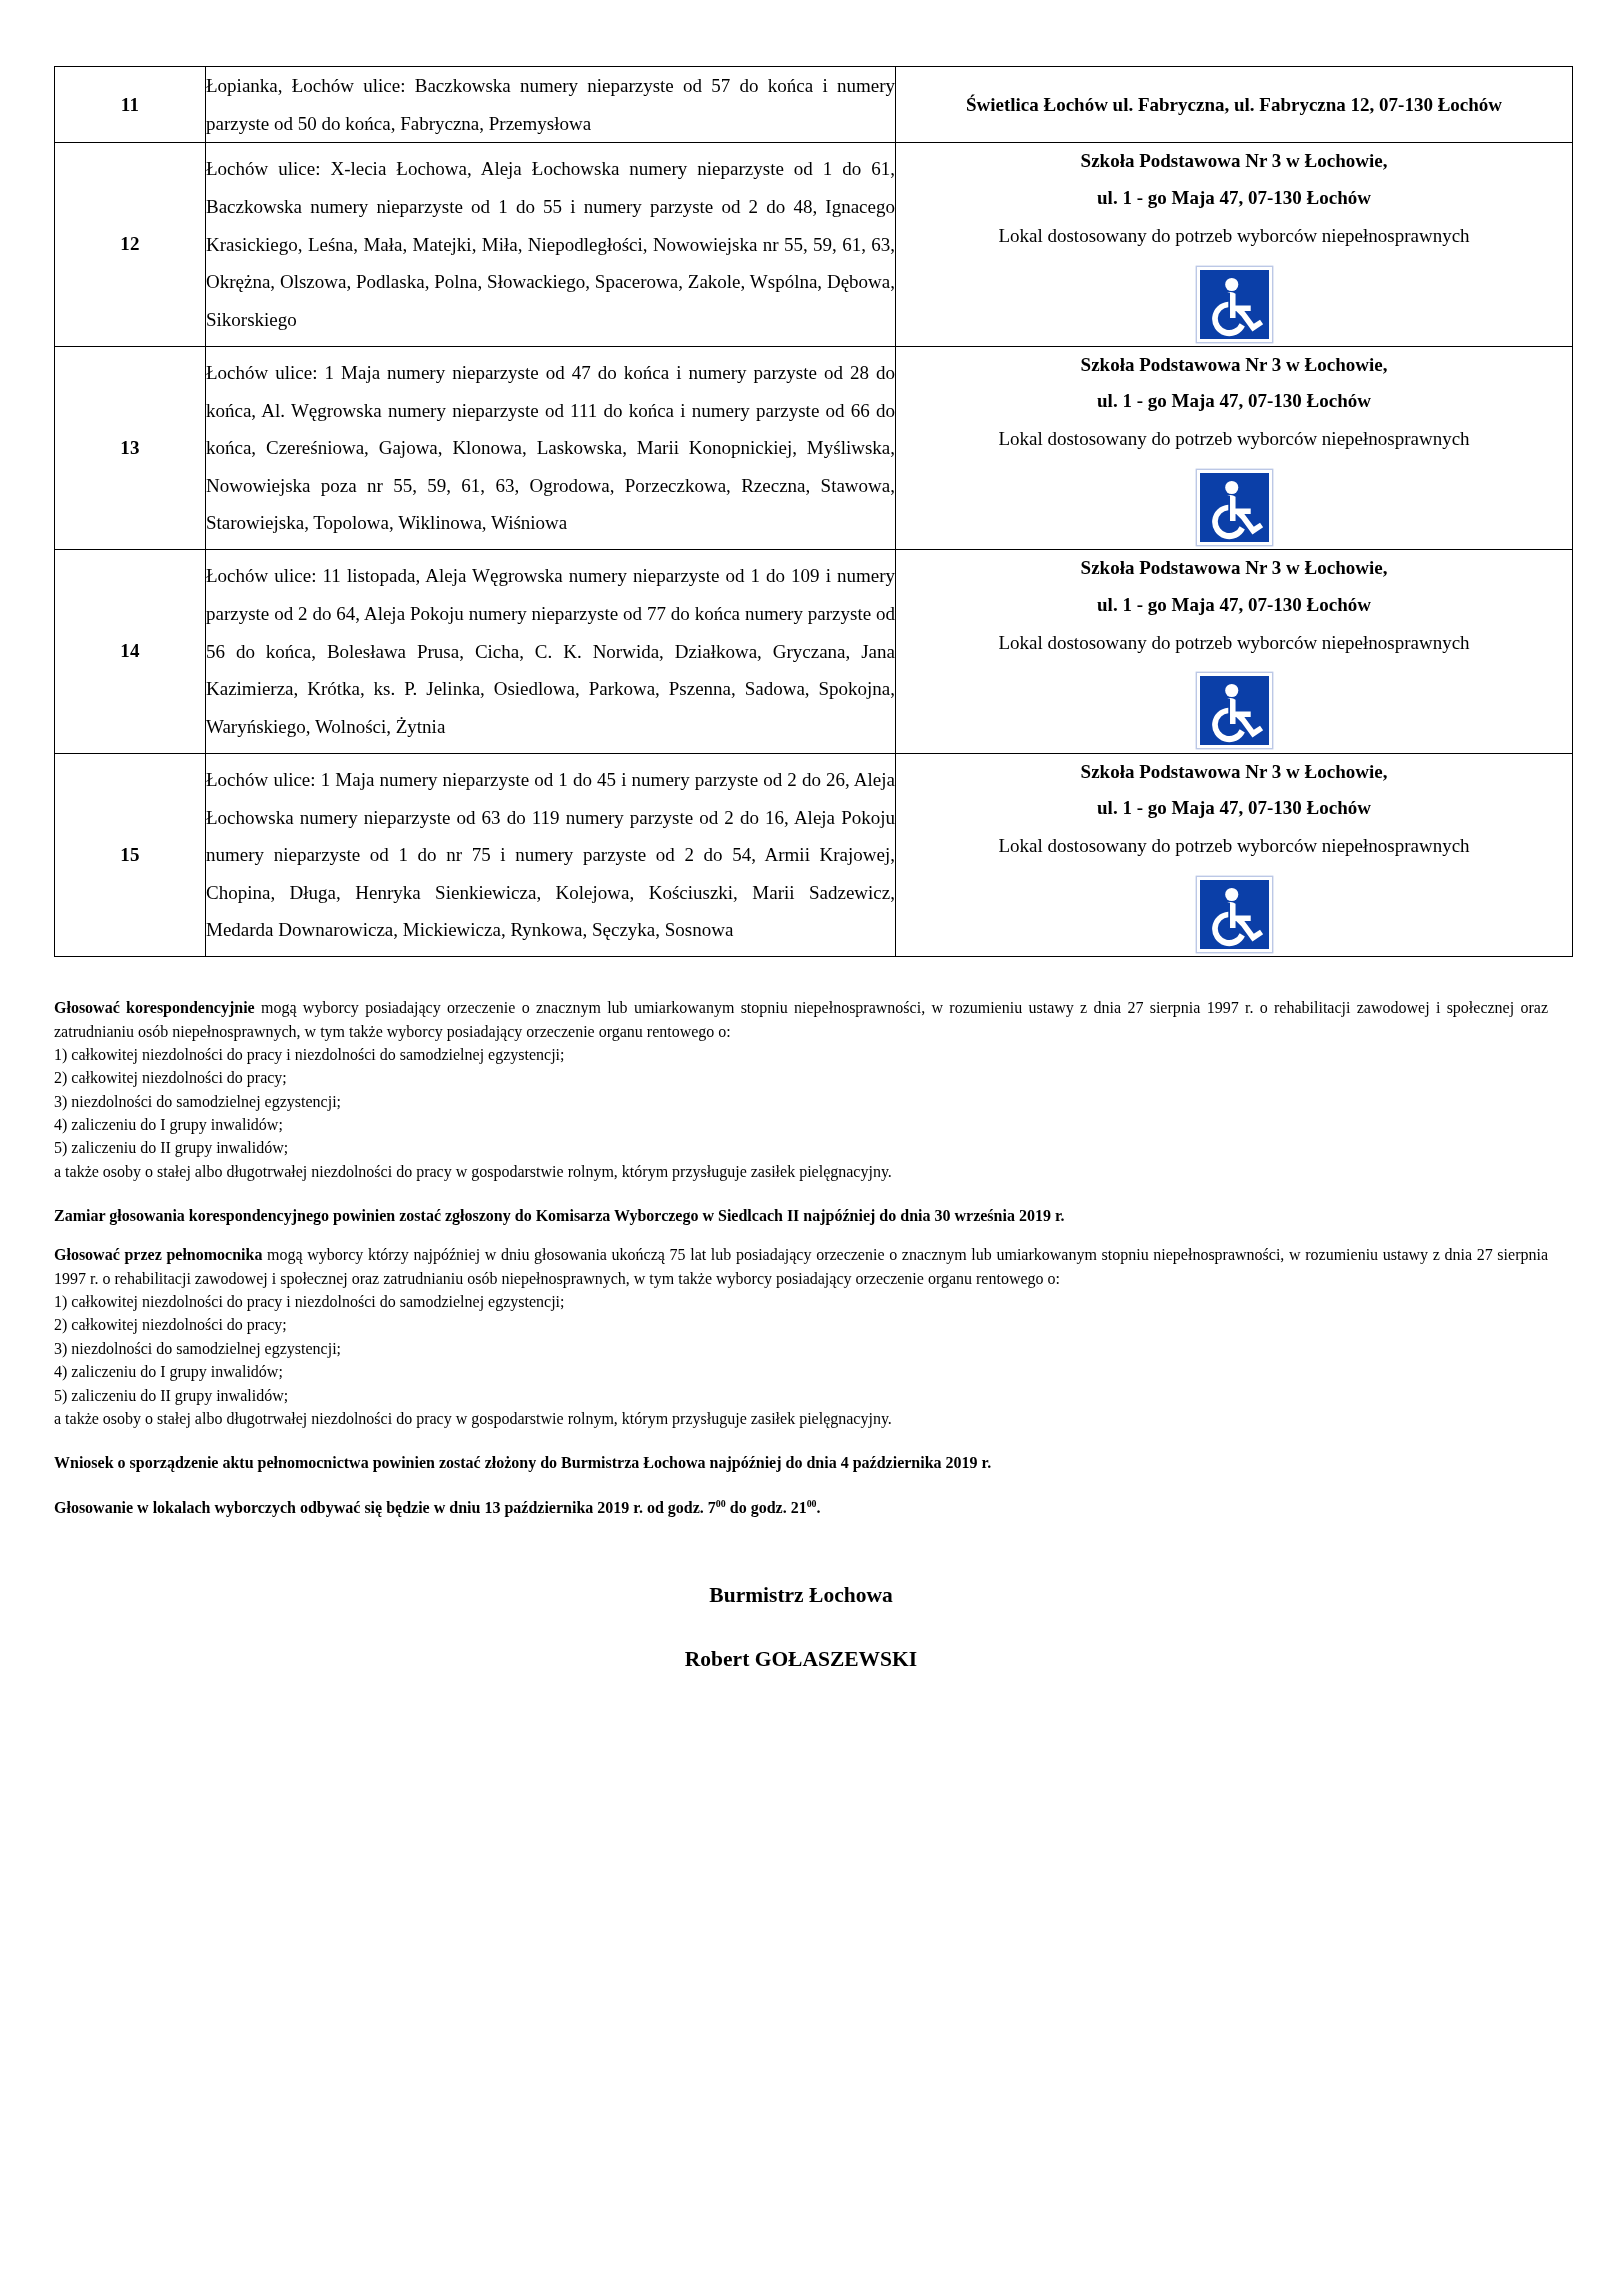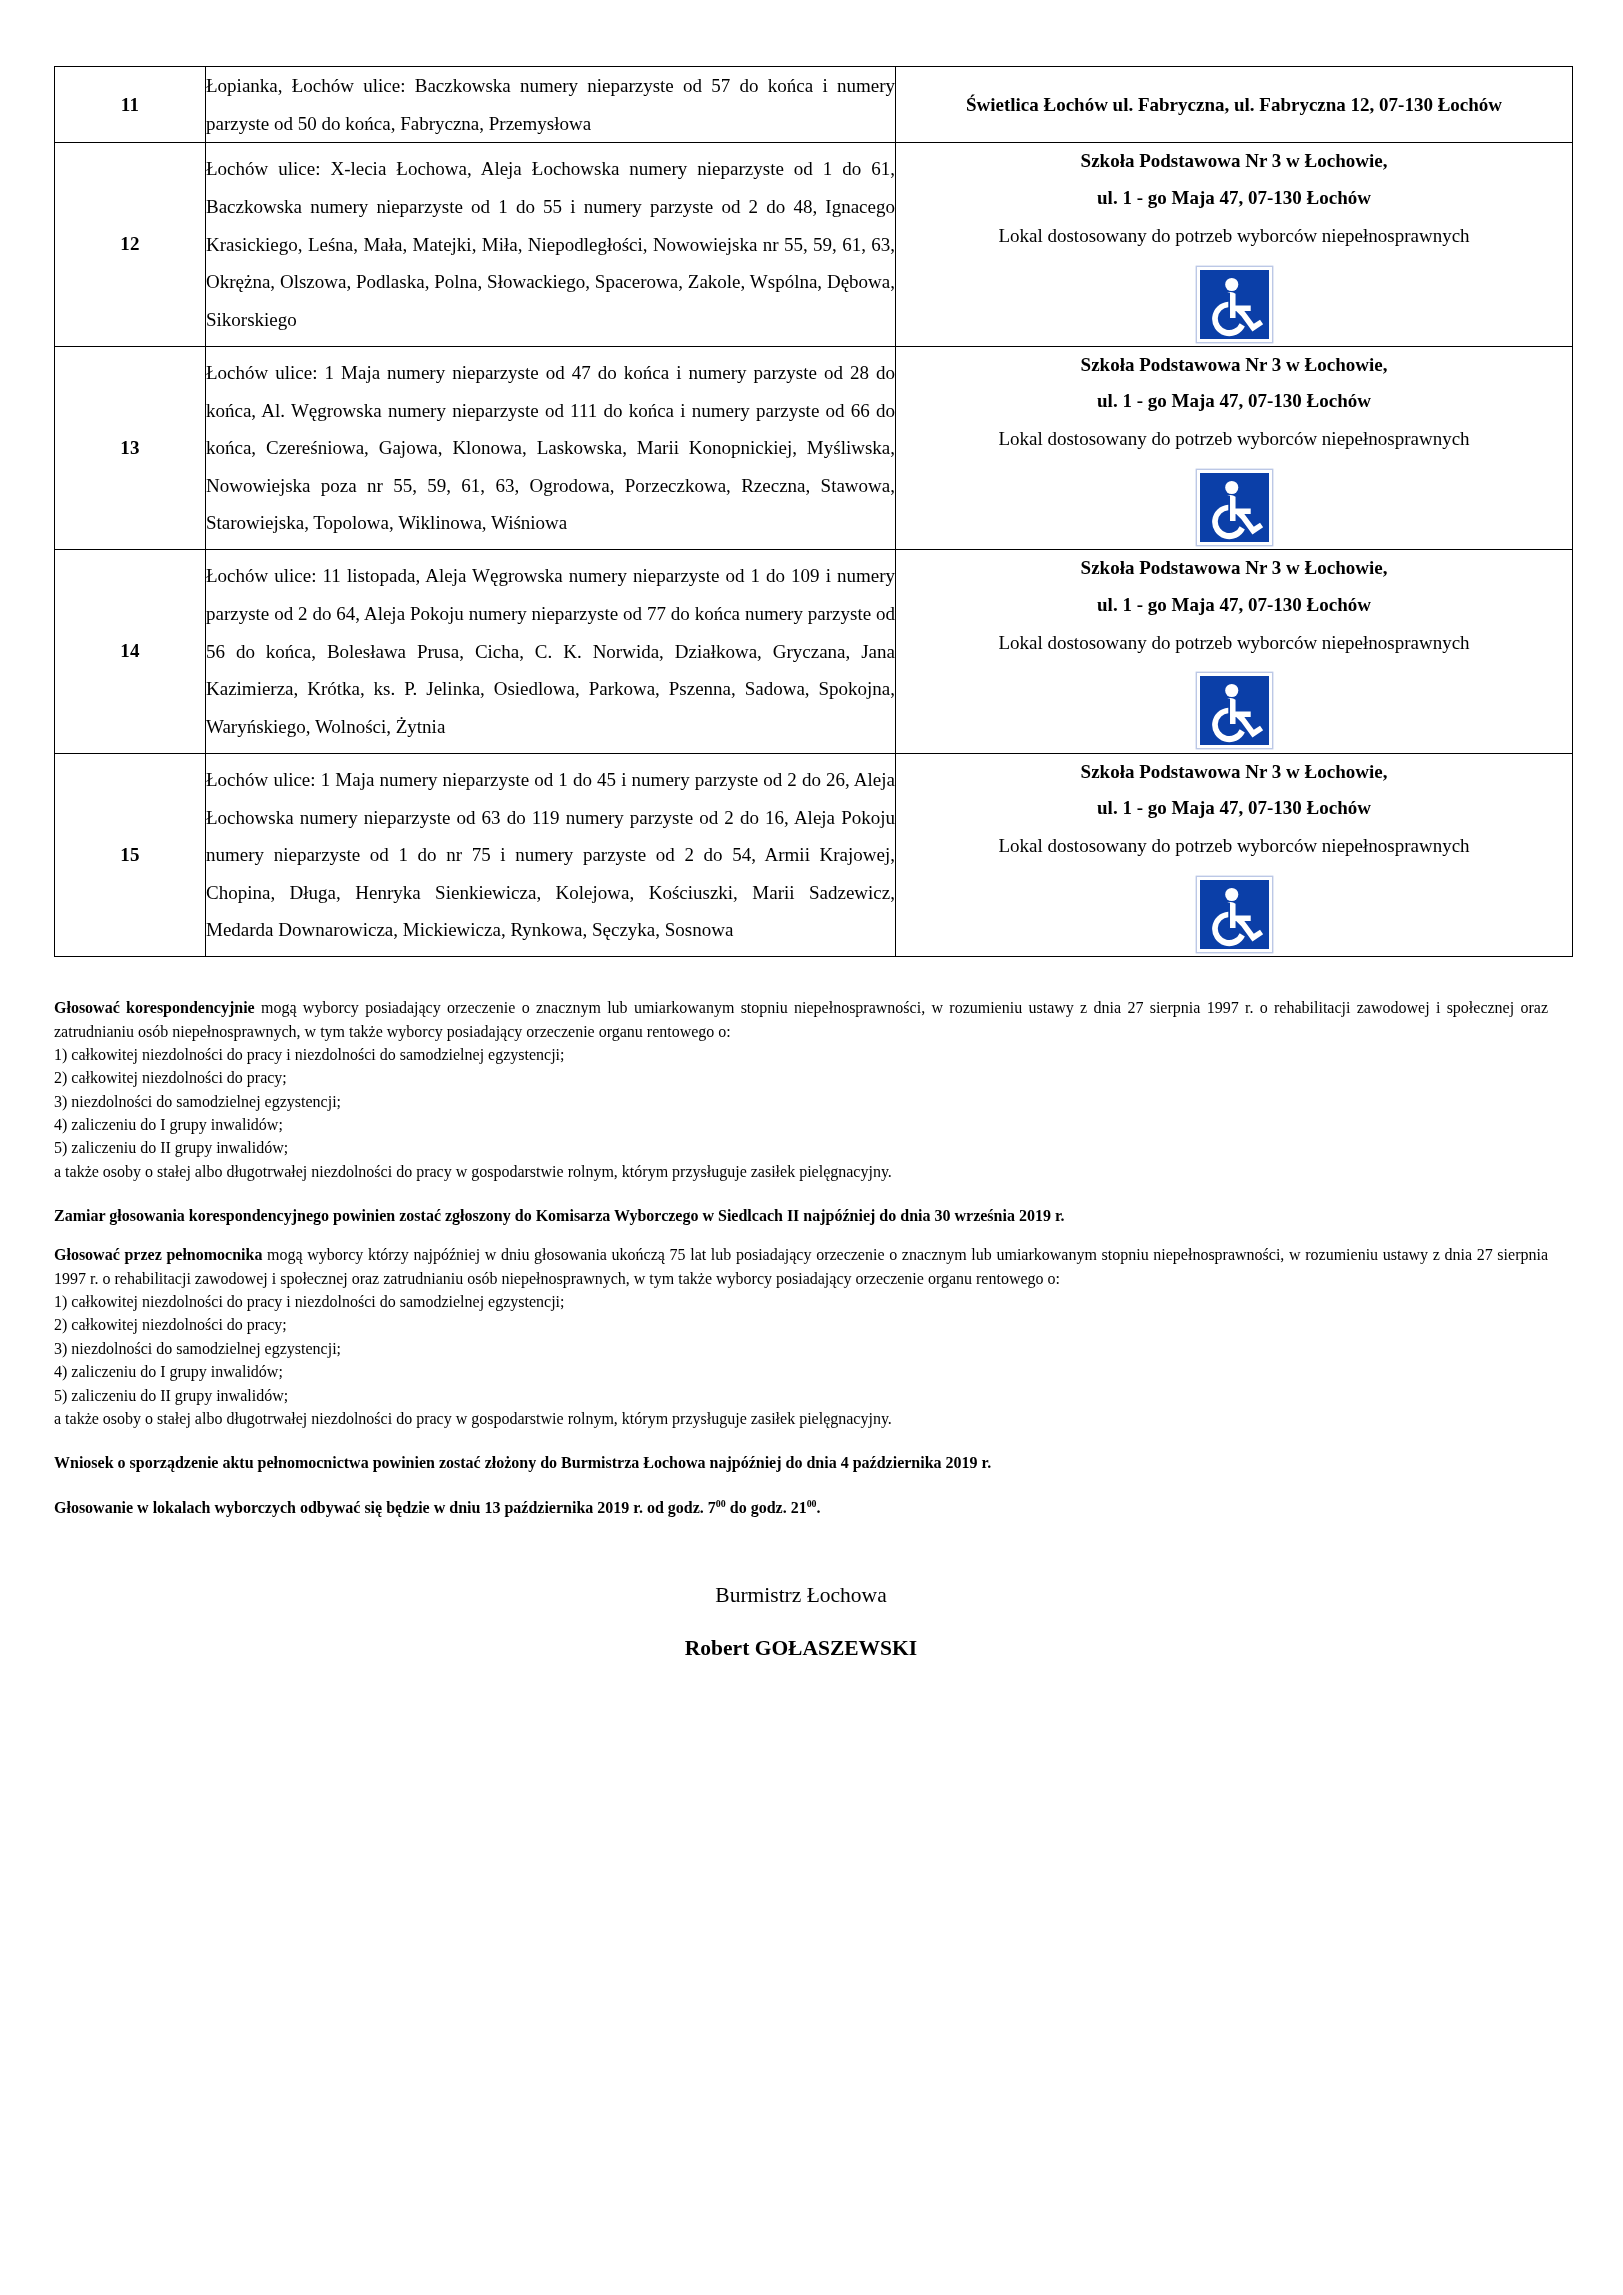--- a/index.html
+++ b/index.html
@@ -114,25 +114,25 @@
   .bold-statement sup {
     font-size: 0.62em;
     vertical-align: super;
     line-height: 0;
   }
 
   
   .signature {
     margin-top: 64px;
     text-align: center;
-    font-weight: normal;
+    font-weight: bold;
     font-size: 21.5px;
   }
   .sig-name {
-    margin-top: 28px;
+    margin-top: 39px;
     font-weight: bold;
     font-size: 21.5px;
     text-align: center;
   }
   .sig-inner { display: inline-block; width: 819px; text-align: center; }
 </style>
 </head>
 <body>
 
 <div class="page">

